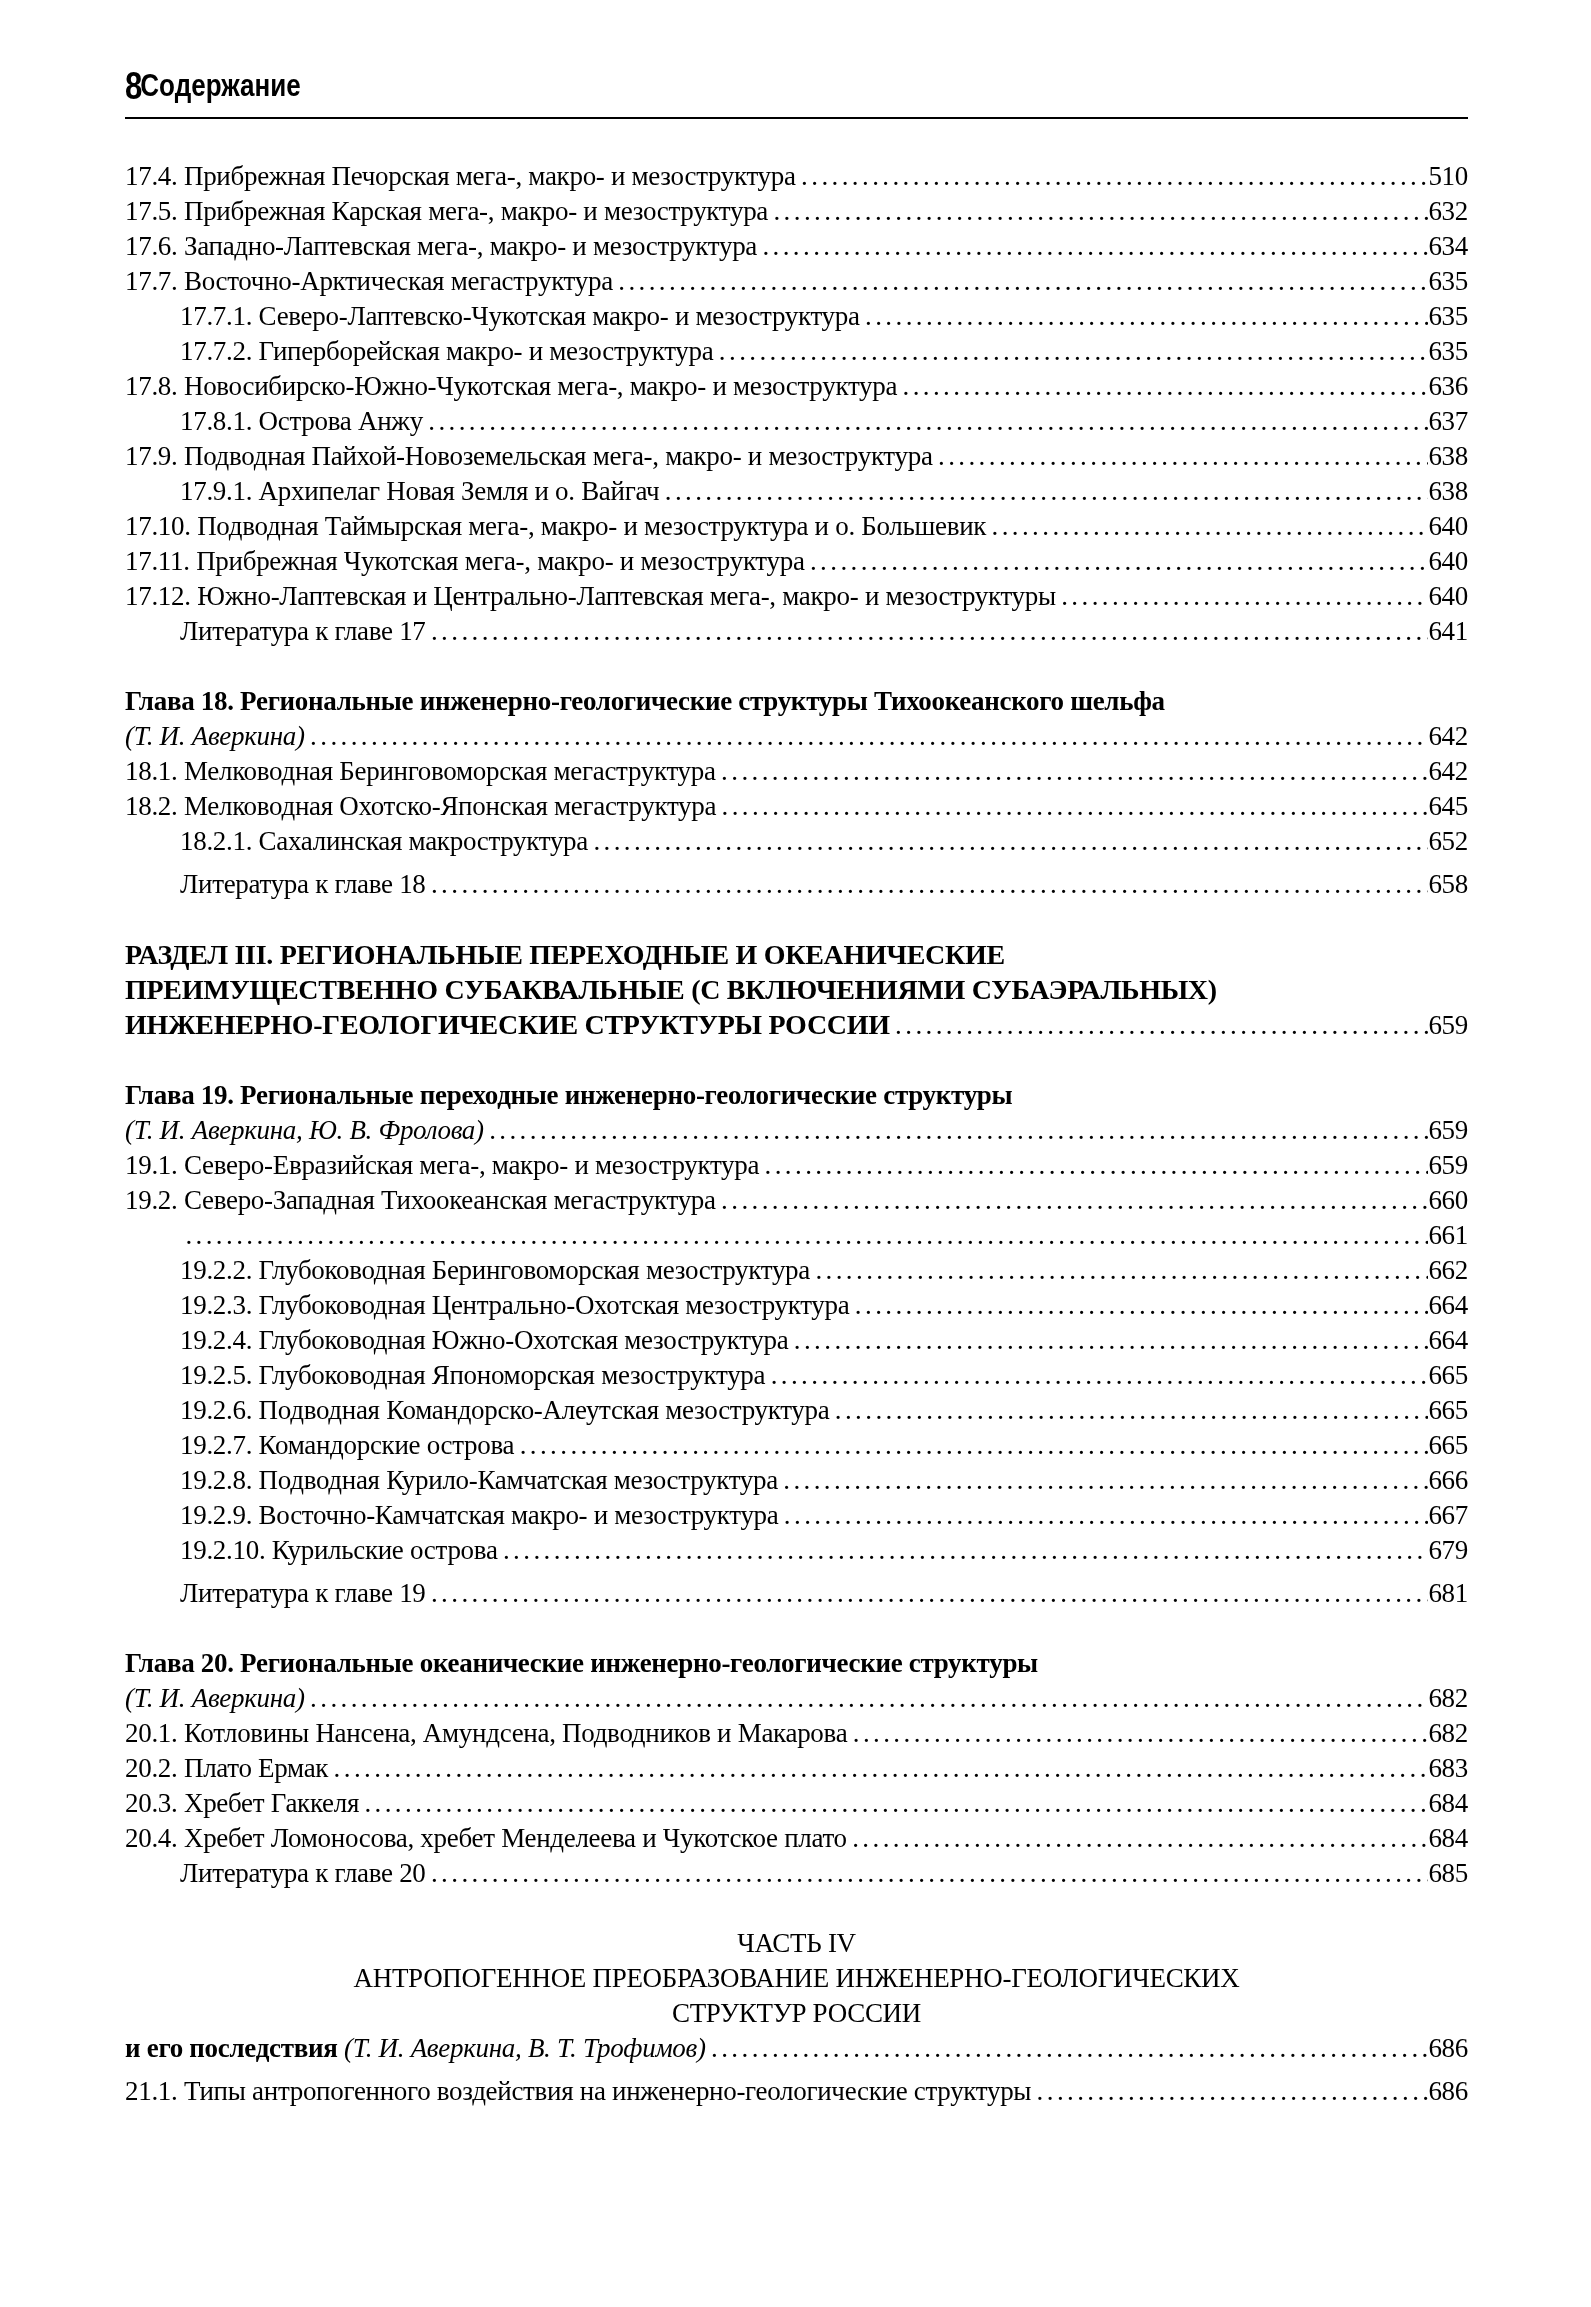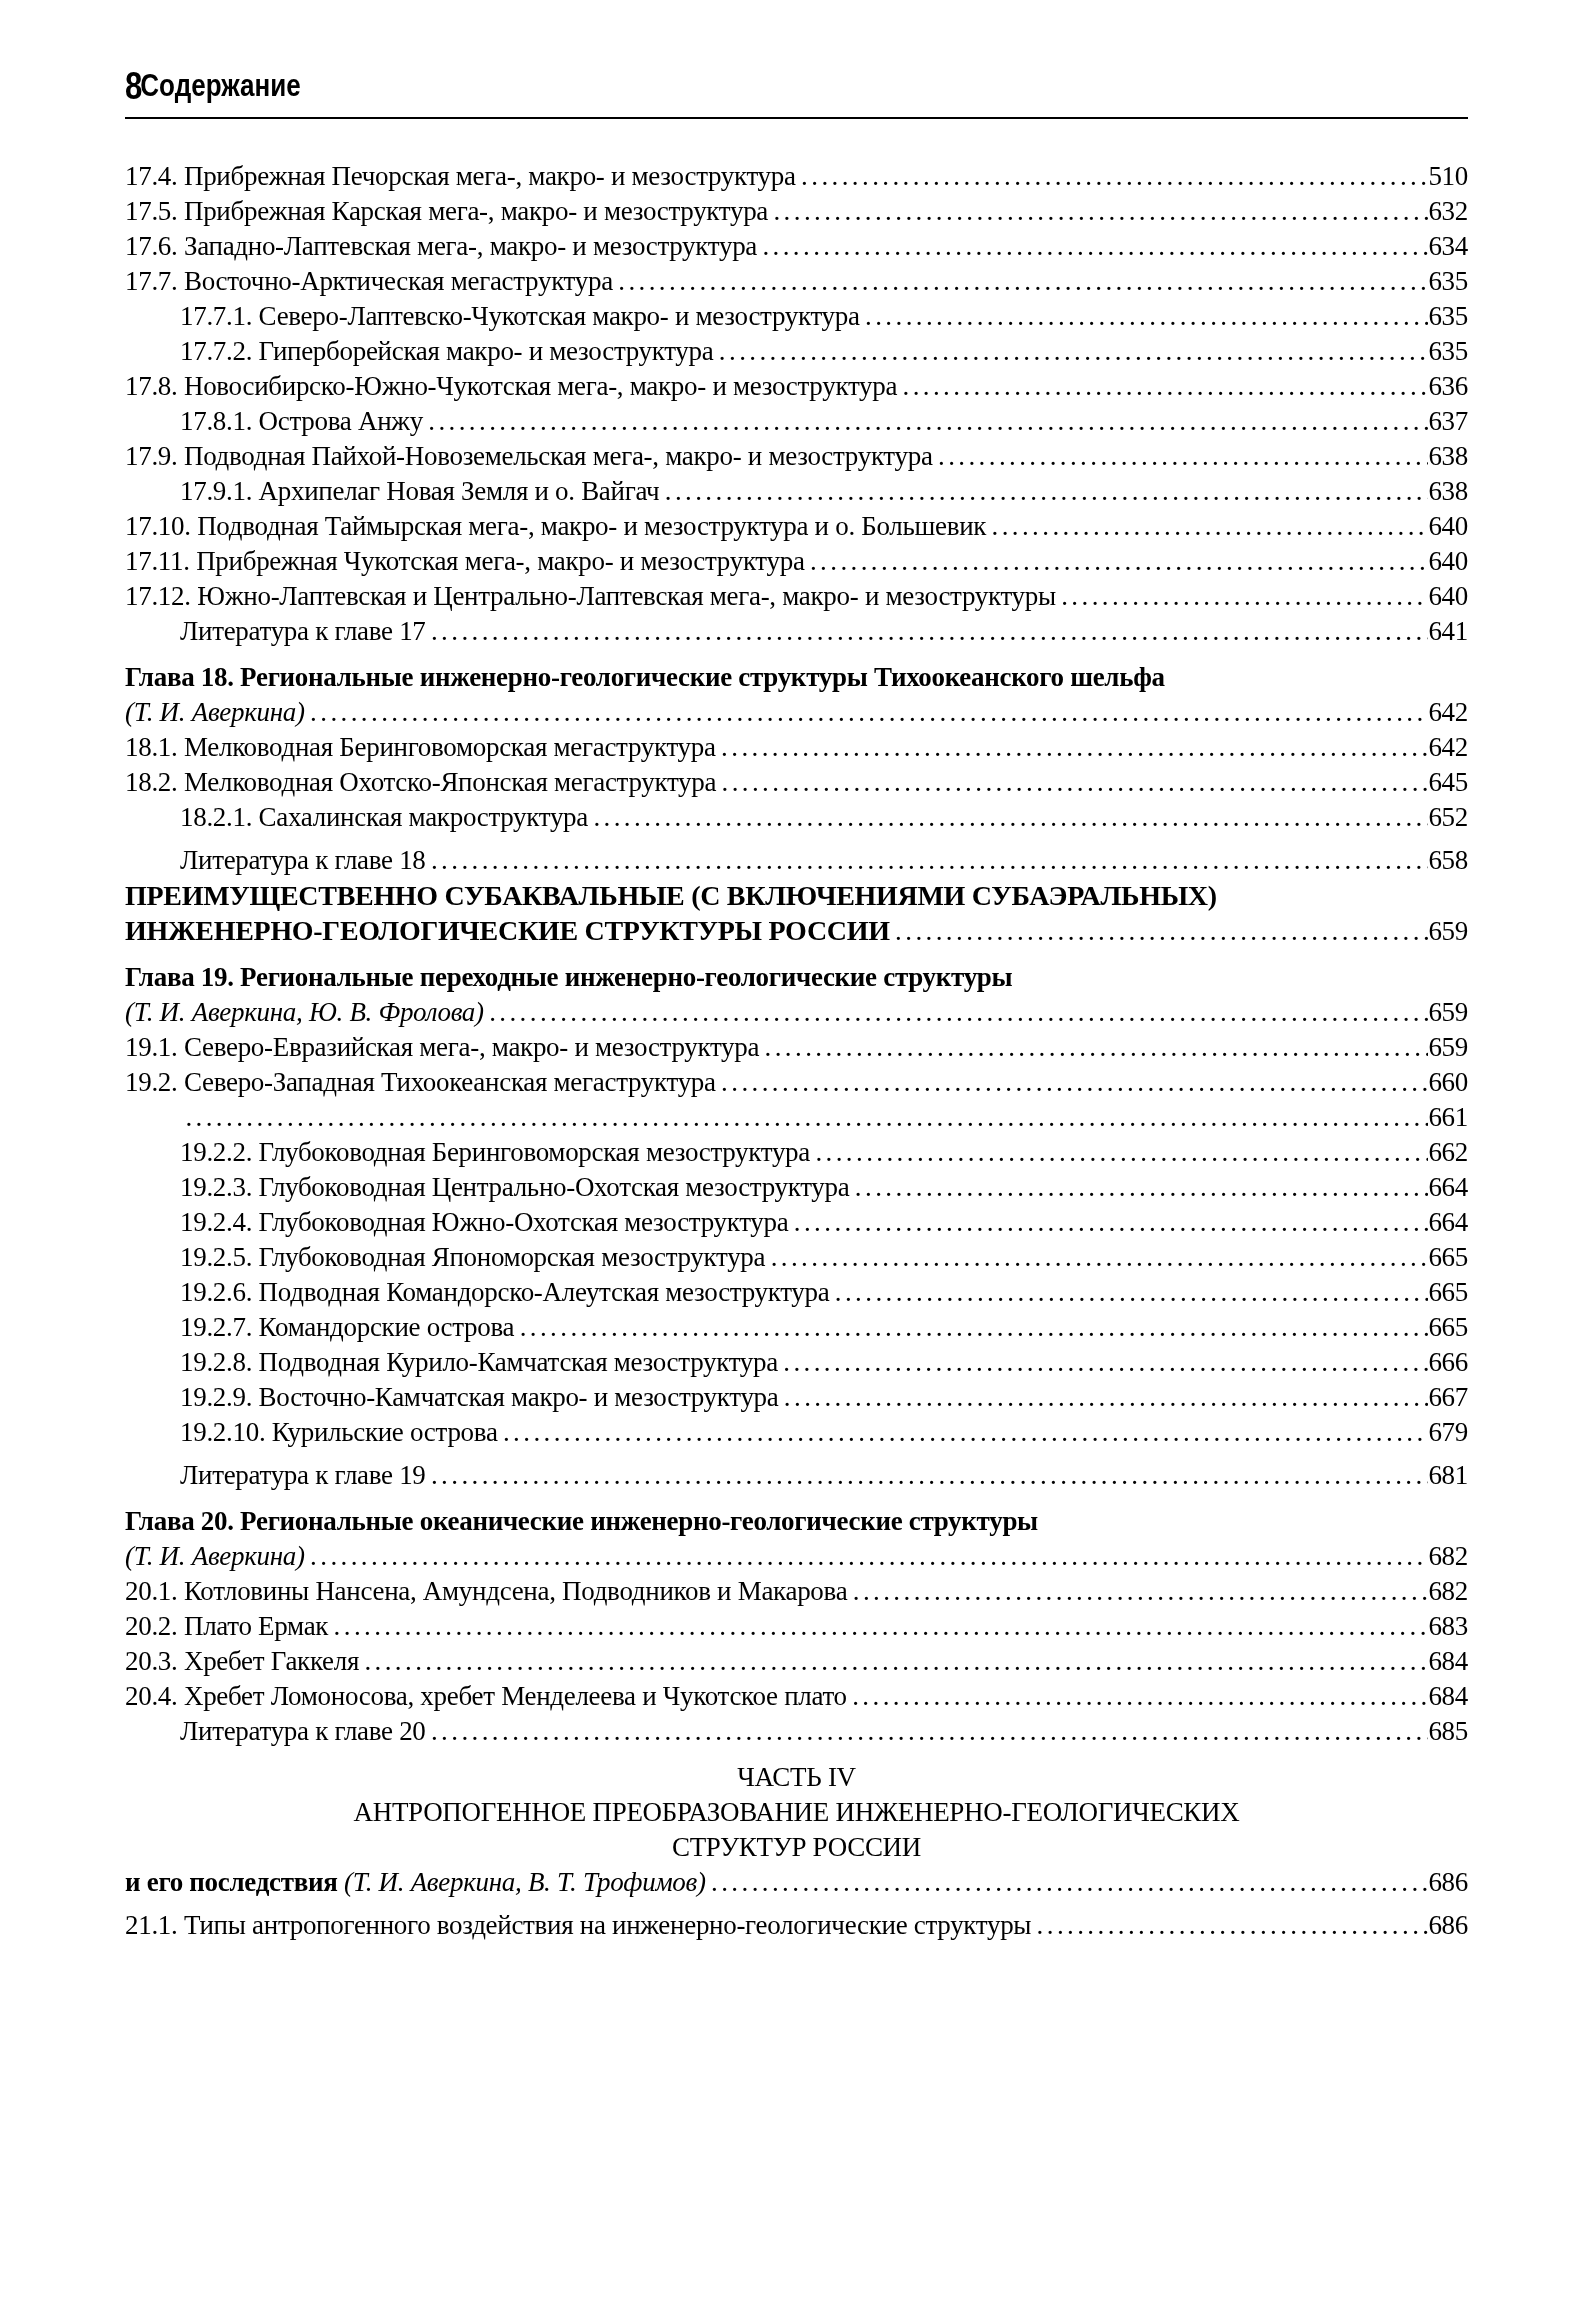--- a/index.html
+++ b/index.html
@@ -30,21 +30,21 @@
   .row{
     display:flex;align-items:baseline;
     font-size:27px;line-height:27px;
     letter-spacing:-0.3px;
     margin-bottom:8px;
   }
   .row.ind{padding-left:55px;}
   .row.center{justify-content:center;text-align:right;font-family:Liberation Serif, serif;}
   .gap-sm{margin-top:5.4px;}
   .gap-md{margin-top:16px;}
-  .gap-lg{margin-top:19px;}
+  .gap-lg{margin-top:43px;}
   .txt{white-space:nowrap;flex:0 0 auto;}
   .seg-normal{font-weight:400;}
   .seg-bold{font-weight:700;}
   .seg-italic{font-style:italic;}
   .row.sect .txt{font-weight:700;font-size:28px;}
   .dots{
     flex:1 1 auto;min-width:0;overflow:hidden;white-space:nowrap;
     letter-spacing:3.4px;padding-left:5.4px;padding-right:0.7px;
     font-weight:400;font-style:normal;
   }
@@ -151,20 +151,23 @@
       <div class="row ind gap-sm">
         <span class="txt"><span class="seg-normal">18.2.1. Сахалинская макроструктура</span></span>
         <span class="dots">............................................................................................................................................................................................................................................................................................................</span>
         <span class="pg">652</span>
       </div>
       <div class="row ind gap-md">
         <span class="txt"><span class="seg-normal">Литература к главе 18</span></span>
         <span class="dots">............................................................................................................................................................................................................................................................................................................</span>
         <span class="pg">658</span>
       </div>
+      <div class="row gap-lg sect">
+        <span class="txt"><span class="seg-bold">РАЗДЕЛ III. РЕГИОНАЛЬНЫЕ ПЕРЕХОДНЫЕ И ОКЕАНИЧЕСКИЕ</span></span>
+      </div>
       <div class="row sect">
         <span class="txt"><span class="seg-bold">ПРЕИМУЩЕСТВЕННО СУБАКВАЛЬНЫЕ (С ВКЛЮЧЕНИЯМИ СУБАЭРАЛЬНЫХ)</span></span>
       </div>
       <div class="row sect">
         <span class="txt"><span class="seg-bold">ИНЖЕНЕРНО-ГЕОЛОГИЧЕСКИЕ СТРУКТУРЫ РОССИИ</span></span>
         <span class="dots">............................................................................................................................................................................................................................................................................................................</span>
         <span class="pg">659</span>
       </div>
       <div class="row gap-lg">
         <span class="txt"><span class="seg-bold">Глава 19. Региональные переходные инженерно-геологические структуры</span></span>

